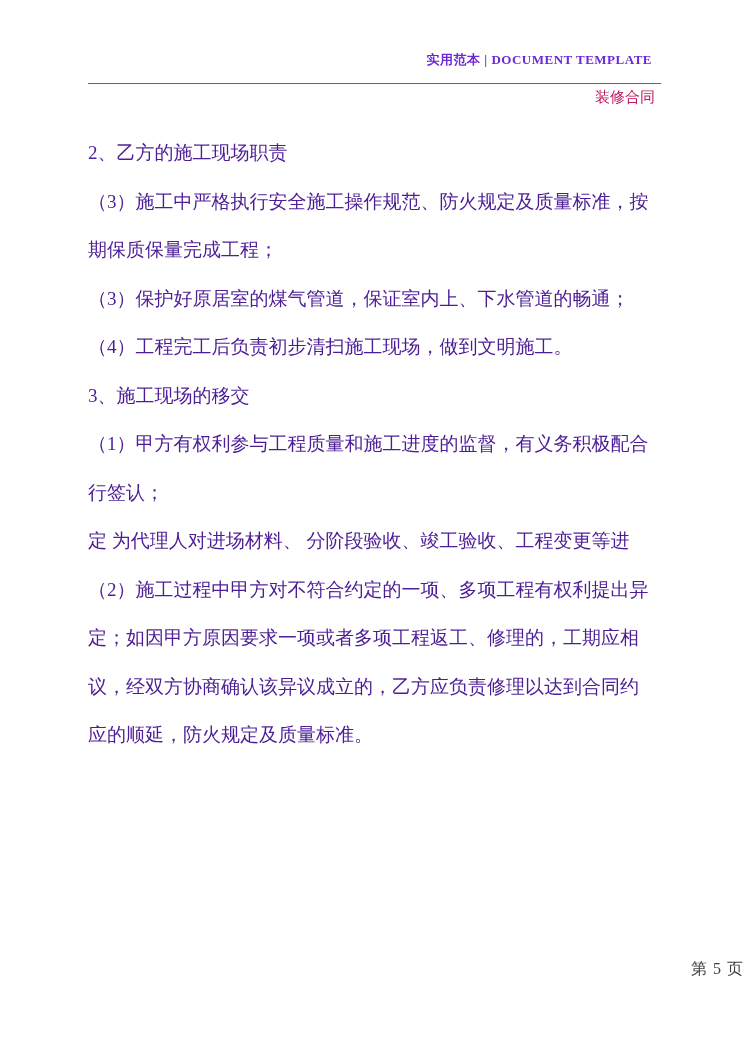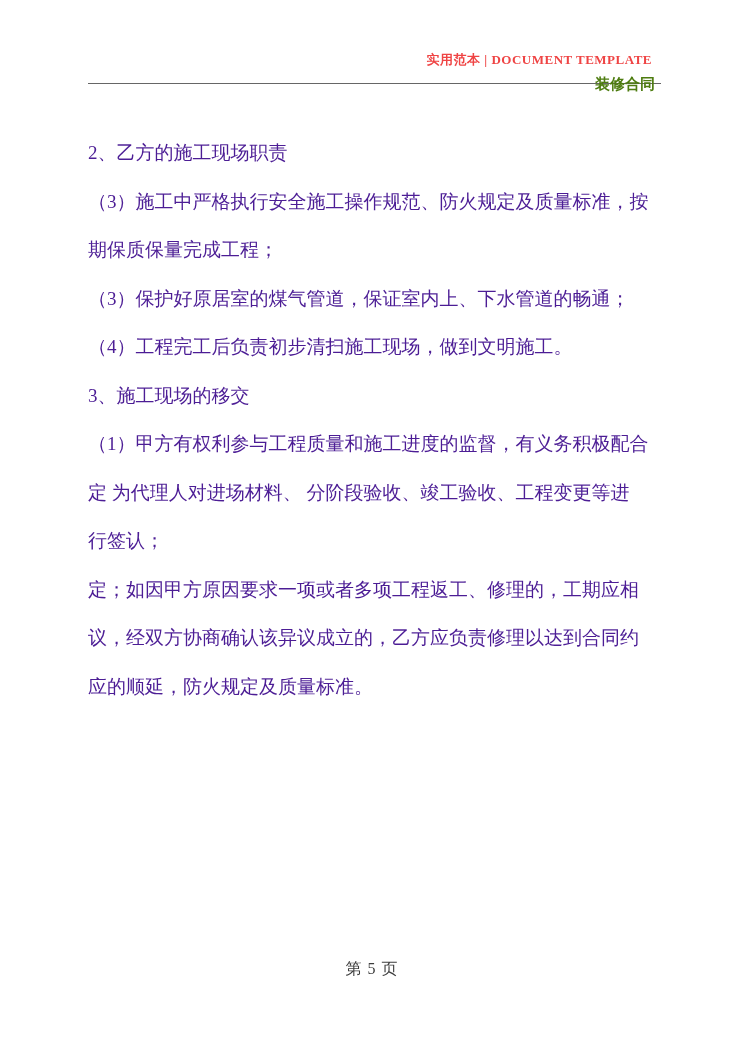--- a/index.html
+++ b/index.html
@@ -19,60 +19,60 @@
   
   .brand {
     position: absolute;
     top: 51px;
     right: 92px;
     font-size: 13px;
     font-weight: bold;
     line-height: 18px;
     letter-spacing: 0.5px;
     white-space: nowrap;
-    color: #ef4444;
+    color: #6d28d9;
   }
   .divider {
     position: absolute;
     top: 83px;
     left: 88px;
     width: 573px;
     height: 0;
     border-top: 1px solid #666666;
   }
   .doc-type {
     position: absolute;
-    top: 74px;
+    top: 87px;
     right: 89px;
     font-size: 15px;
-    font-weight: bold;
+    font-weight: normal;
     line-height: 20px;
     white-space: nowrap;
-    color: #4d7c0f;
+    color: #be185d;
   }
   
   .body-text {
     position: absolute;
     top: 129px;
     left: 88px;
     width: 580px;
     font-size: 19px;
     line-height: 48.5px;
     color: #4c1d95;
   }
   .body-text .line {
     white-space: nowrap;
   }
   
   .footer {
     position: absolute;
     top: 958px;
     left: 0;
     width: 744px;
-    text-align: center;
+    text-align: right;
     font-size: 16px;
     line-height: 22px;
     color: #3d3d3d;
     letter-spacing: 1px;
   }
 </style>
 </head>
 <body>
 
 <div class="page">
@@ -84,22 +84,23 @@
   <div class="doc-type">装修合同</div>
 
   <div class="body-text">
       <div class="line">2、乙方的施工现场职责</div>
       <div class="line">（3）施工中严格执行安全施工操作规范、防火规定及质量标准，按</div>
       <div class="line">期保质保量完成工程；</div>
       <div class="line">（3）保护好原居室的煤气管道，保证室内上、下水管道的畅通；</div>
       <div class="line">（4）工程完工后负责初步清扫施工现场，做到文明施工。</div>
       <div class="line">3、施工现场的移交</div>
       <div class="line">（1）甲方有权利参与工程质量和施工进度的监督，有义务积极配合</div>
+      <div class="line">行签认；</div>
       <div class="line">定 为代理人对进场材料、 分阶段验收、竣工验收、工程变更等进</div>
-      <div class="line">行签认；</div>
+      <div class="line">（2）施工过程中甲方对不符合约定的一项、多项工程有权利提出异</div>
       <div class="line">定；如因甲方原因要求一项或者多项工程返工、修理的，工期应相</div>
       <div class="line">议，经双方协商确认该异议成立的，乙方应负责修理以达到合同约</div>
       <div class="line">应的顺延，防火规定及质量标准。</div>
     </div>
 
   <div class="footer">第 5 页</div>
 
 </div>
 
 </body></html>

